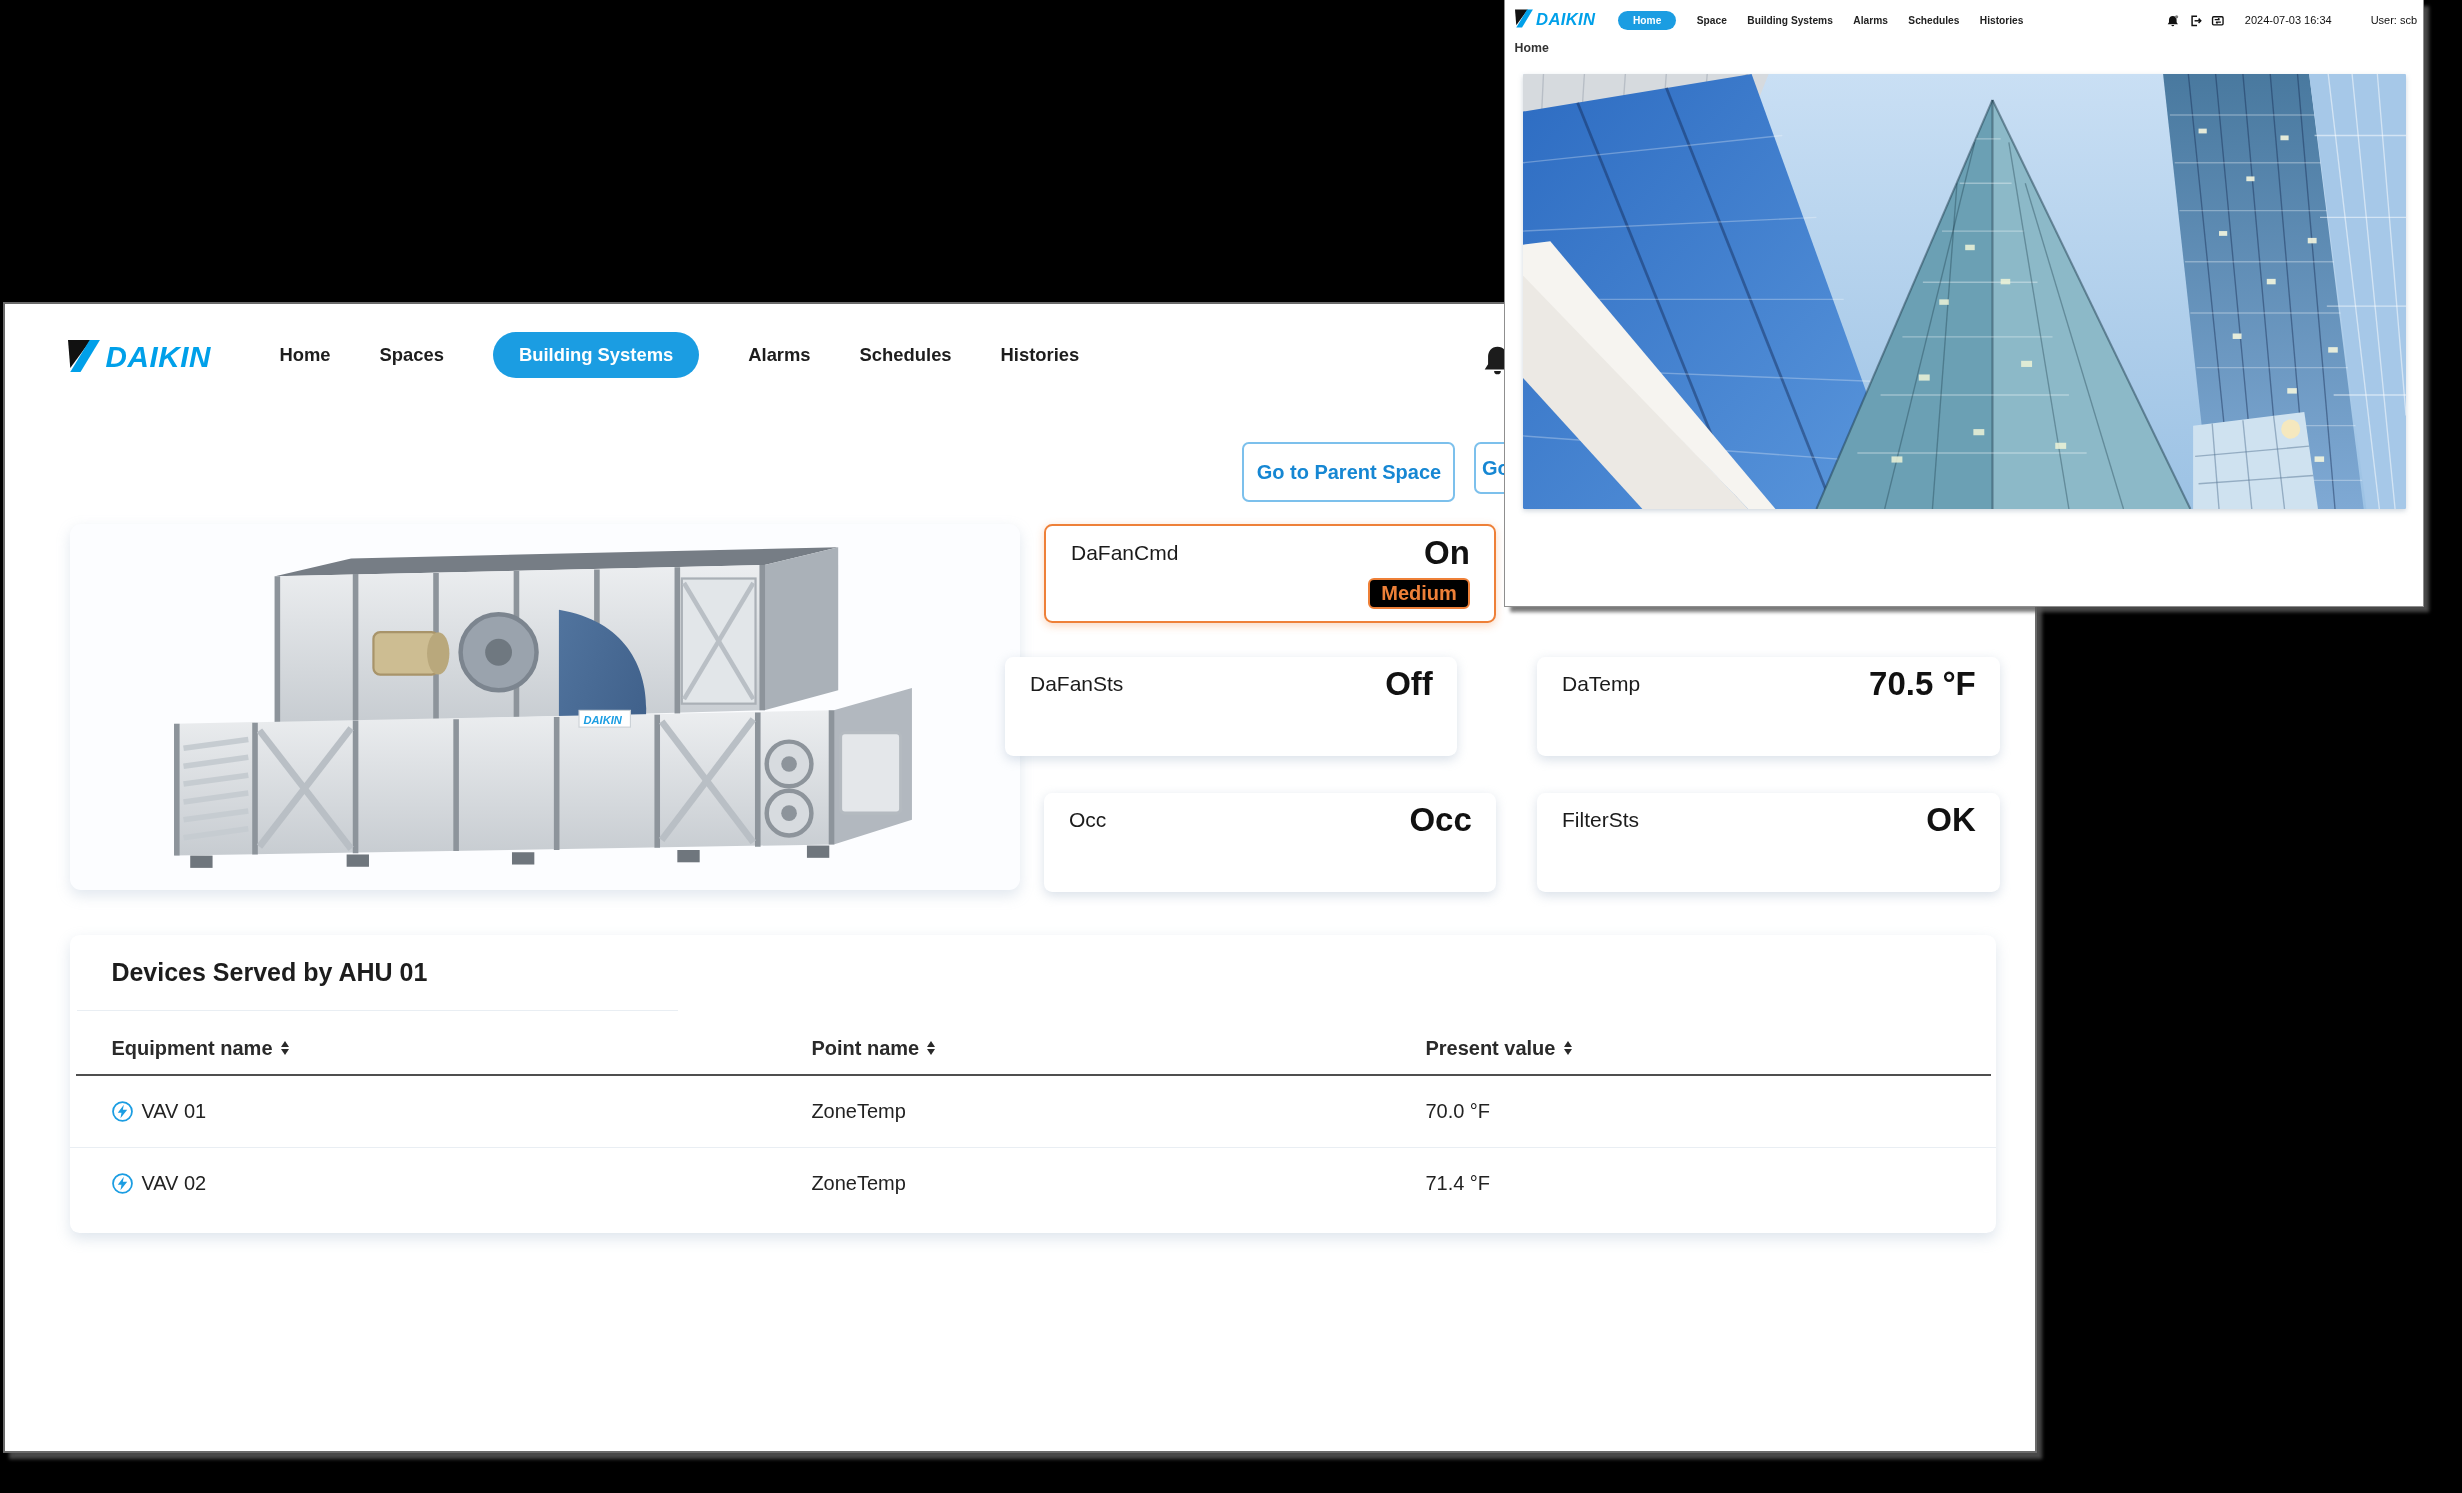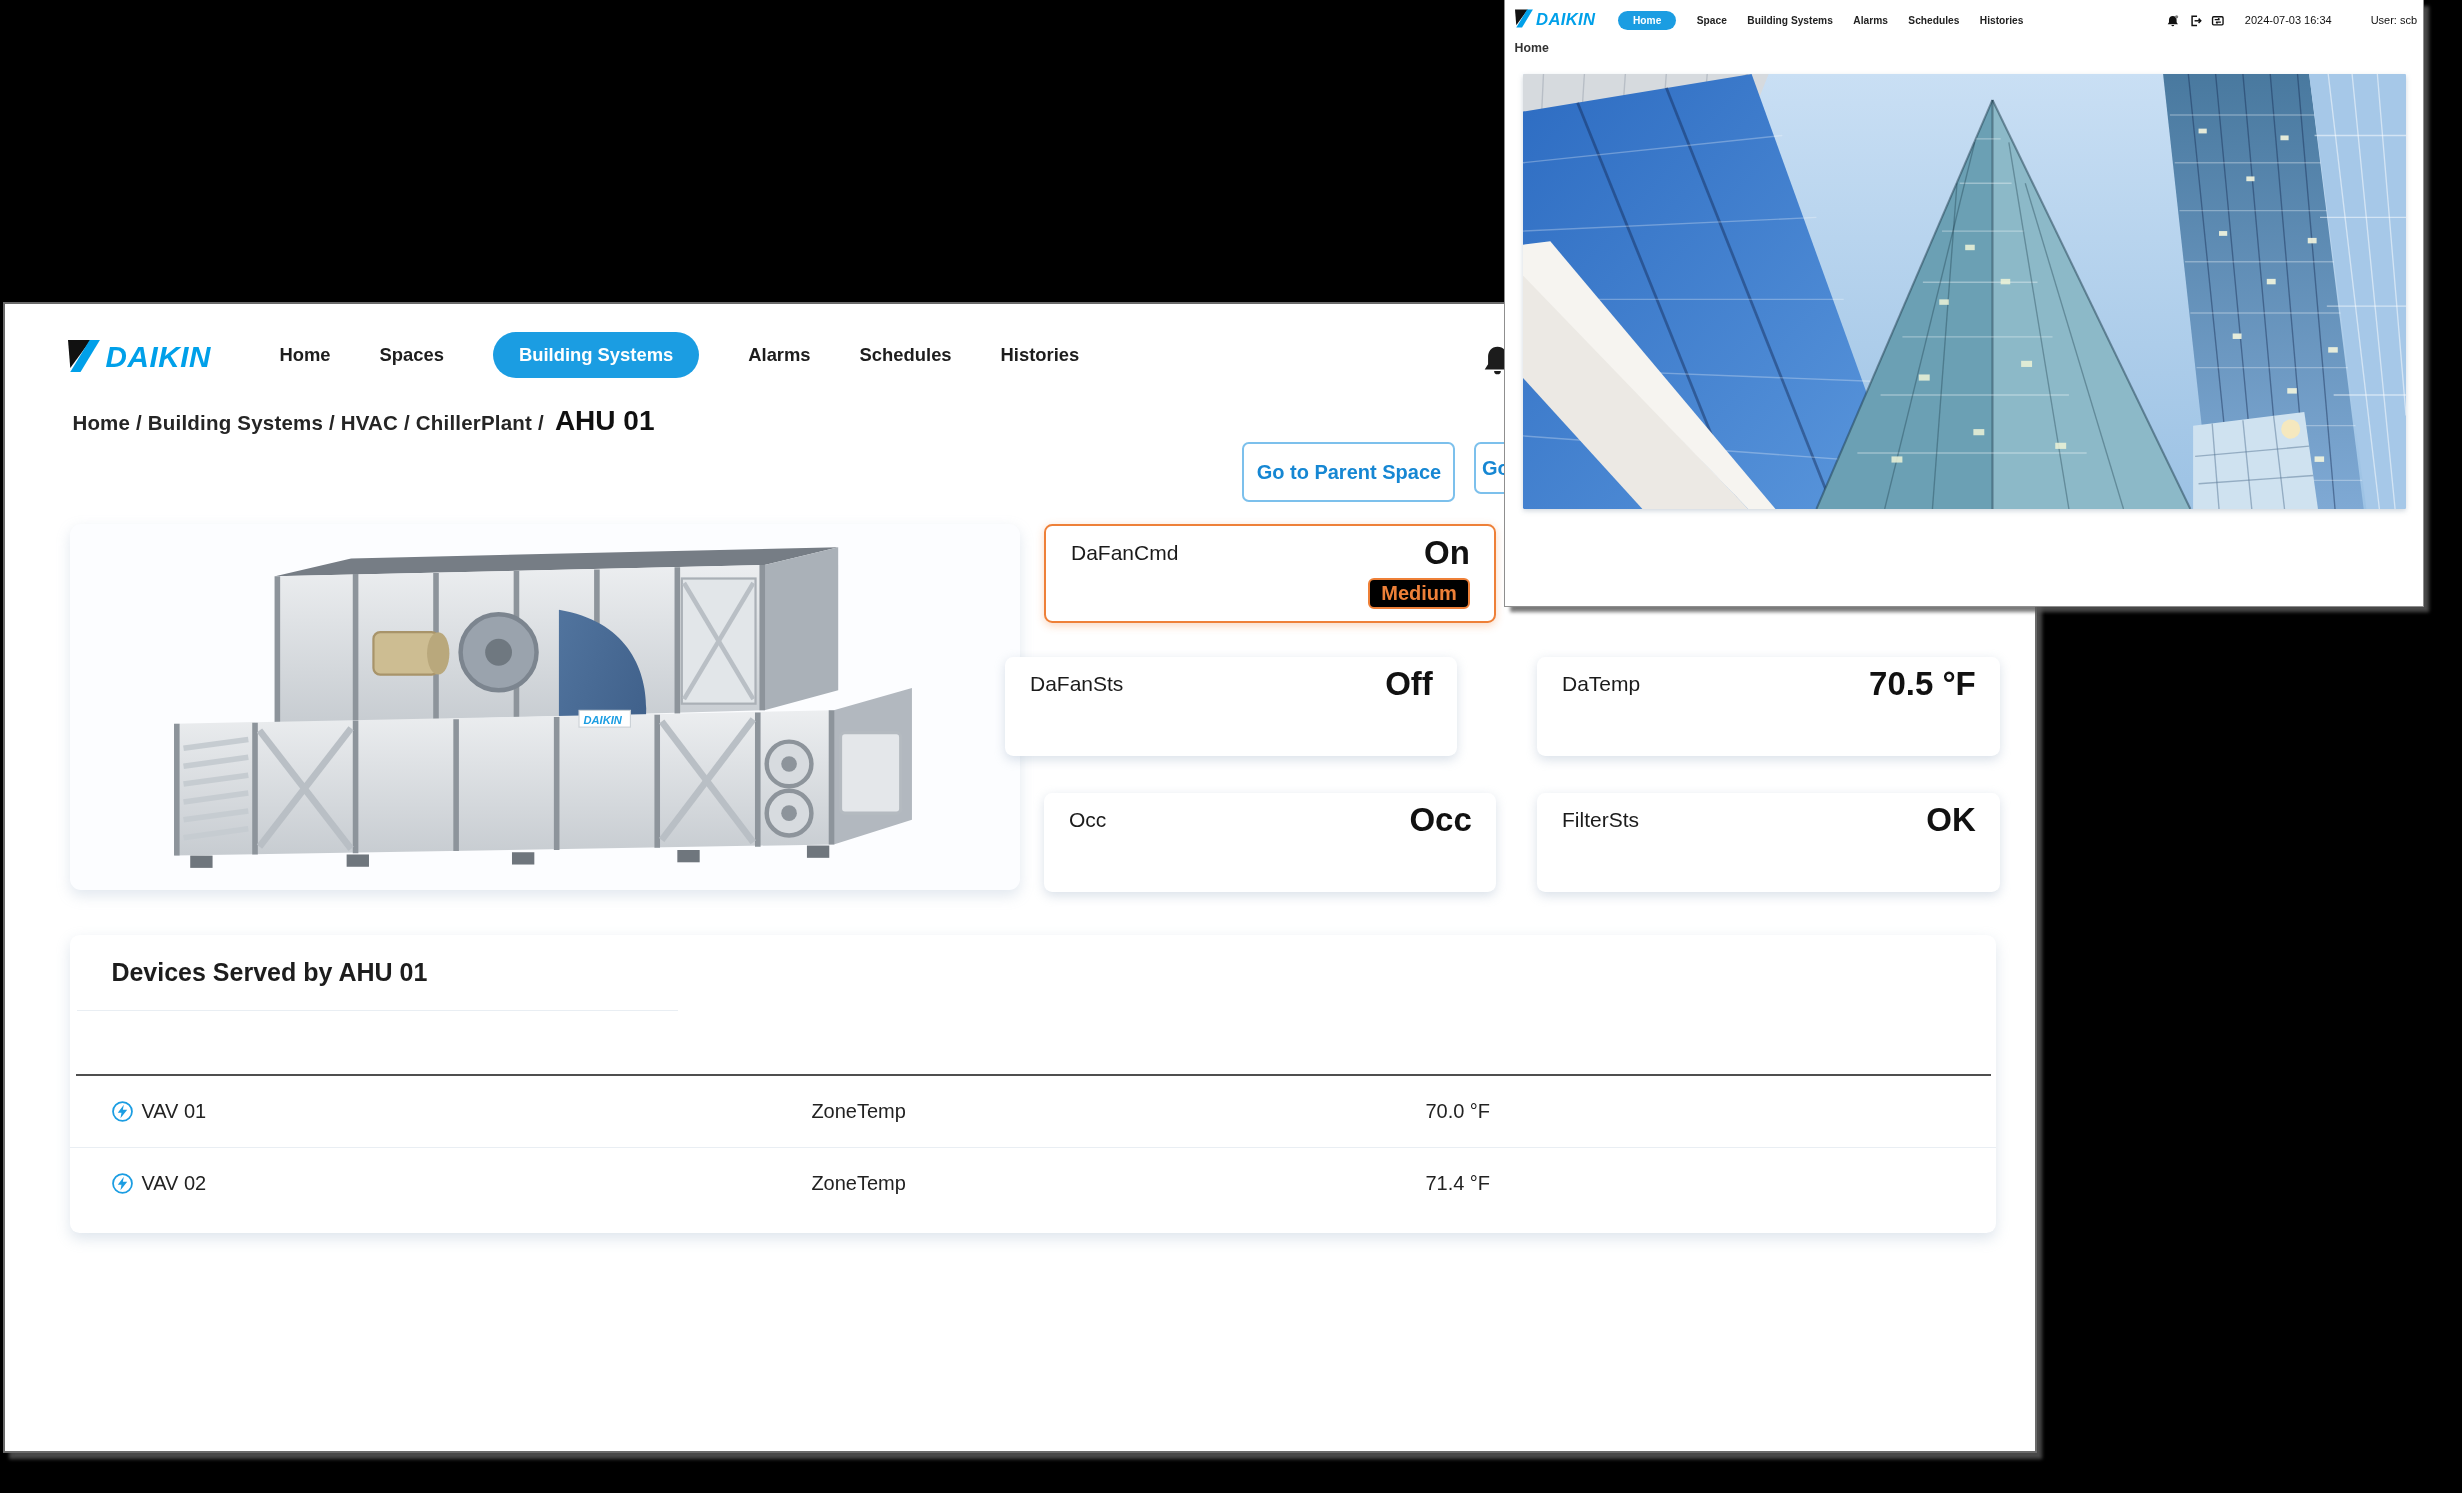--- a/index.html
+++ b/index.html
@@ -98,24 +98,20 @@
       <div class="itm">Alarms</div>
       <div class="itm">Schedules</div>
       <div class="itm">Histories</div>
     </div>
 
     <svg class="m-bell" viewBox="0 0 48 52">
       <path d="M24 4c-9 0-14 7-14 15v11l-5 8h38l-5-8V19c0-8-5-15-14-15z" fill="#1c1c1c"></path>
       <path d="M19 40a5 5 0 0 0 10 0z" fill="#1c1c1c"></path>
     </svg>
 
-    <div class="m-crumb">
-      <span class="path">Home / Building Systems / HVAC / ChillerPlant /</span>
-      <span class="cur">AHU 01</span>
-    </div>
 
     <div class="btn btn-parent">Go to Parent Space</div>
     <div class="btn btn-clipped">Go t</div>
 
     <div class="hero-card">
       <svg width="805" height="324" viewBox="0 0 720 290">
         <defs>
           <linearGradient id="pan" x1="0" y1="0" x2="0" y2="1">
             <stop offset="0" stop-color="#eceef0"></stop>
               <stop offset="1" stop-color="#c7ccd1"></stop>
@@ -220,20 +216,43 @@
     </div>
     <div class="pcard c-r3c2">
       <div class="plabel">FilterSts</div>
       <div class="pvalue">OK</div>
     </div>
 
     <div class="tbl-card">
       <div class="tbl-title">Devices Served by AHU 01</div>
       <div class="tbl-title-line"></div>
 
+      <div class="tbl-head tbl-grid">
+        <div class="hcell">
+          <span>Equipment name</span>
+          <span class="sortbox">
+              <span class="tri up"></span>
+              <span class="tri down"></span>
+            </span>
+        </div>
+        <div class="hcell">
+          <span>Point name</span>
+          <span class="sortbox">
+              <span class="tri up"></span>
+              <span class="tri down"></span>
+            </span>
+        </div>
+        <div class="hcell">
+          <span>Present value</span>
+          <span class="sortbox">
+              <span class="tri up"></span>
+              <span class="tri down"></span>
+            </span>
+        </div>
+      </div>
       <div class="dark-line"></div>
 
       <div class="trow row-0 tbl-grid">
         <div class="cell">
           <svg width="23" height="23" viewBox="0 0 34 34">
             <circle cx="17" cy="17" r="14" fill="none" stroke="#1b9de2" stroke-width="2.6"></circle>
             <polygon points="19,7 10,19 15.5,19 14,27 24,14.5 17.5,14.5" fill="#1b9de2"></polygon>
           </svg>
           <span>VAV 01</span>
         </div>

